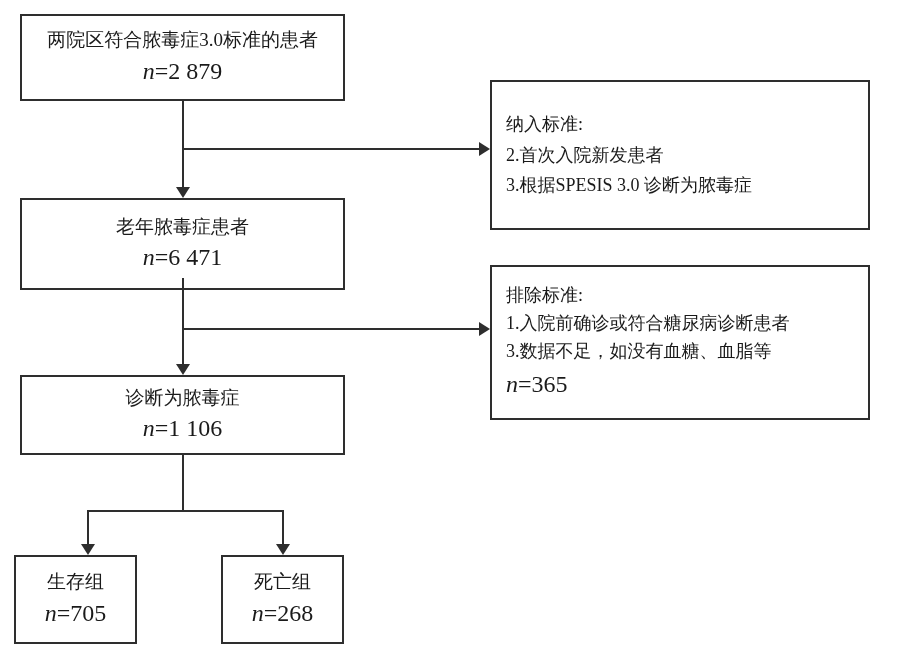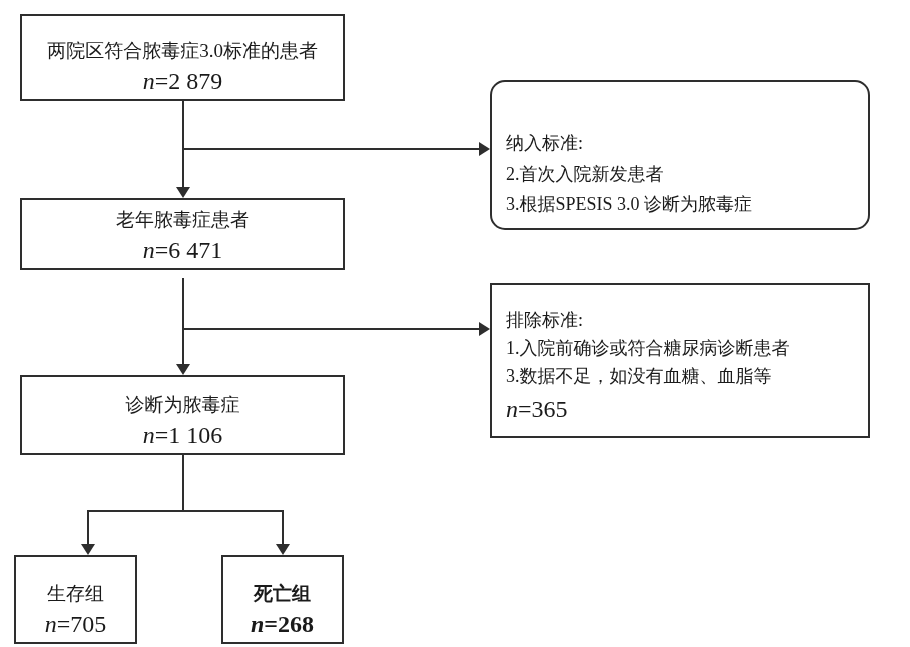--- a/index.html
+++ b/index.html
@@ -12,21 +12,21 @@
     font-family: "Liberation Serif", "DejaVu Serif", serif;
     color: #1a1a1a;
     overflow: hidden;
   }
   .box {
     position: absolute;
     border: 2px solid #2e2e2e;
     background: #ffffff;
     display: flex;
     flex-direction: column;
-    justify-content: flex-end;
+    justify-content: center;
     align-items: center;
     text-align: center;
     font-size: 19px;
     line-height: 1.45;
   }
   .box.left-align {
     align-items: flex-start;
     text-align: left;
     padding: 8px 14px;
     line-height: 1.7;
@@ -59,38 +59,38 @@
     <div>两院区符合脓毒症3.0标准的患者</div>
     <div class="nval"><span class="nsym">n</span><span>=2 879</span></div>
   </div>
 
   <div class="vline" style="left:182px; top:101px; height:87px;"></div>
   <div class="ah-down" style="left:176px; top:187px;"></div>
 
   <div class="hline" style="left:182px; top:148px; width:297px;"></div>
   <div class="ah-right" style="left:479px; top:142px;"></div>
 
-  <div class="box left-align" style="left:490px; top:80px; width:380px; height:150px;border-radius:15px;">
+  <div class="box left-align" style="left:490px; top:80px; width:380px; height:150px;">
     <div>纳入标准:</div>
     <div>2.首次入院新发患者</div>
     <div>3.根据SPESIS 3.0 诊断为脓毒症</div>
   </div>
 
-  <div class="box" style="left:20px; top:198px; width:325px; height:72px;">
+  <div class="box" style="left:20px; top:198px; width:325px; height:92px;">
     <div>老年脓毒症患者</div>
     <div class="nval"><span class="nsym">n</span><span>=6 471</span></div>
   </div>
 
   <div class="vline" style="left:182px; top:278px; height:87px;"></div>
   <div class="ah-down" style="left:176px; top:364px;"></div>
 
   <div class="hline" style="left:182px; top:328px; width:297px;"></div>
   <div class="ah-right" style="left:479px; top:322px;"></div>
 
-  <div class="box left-align" style="left:490px; top:265px; width:380px; height:155px; line-height:1.55;margin-top:18px;">
+  <div class="box left-align" style="left:490px; top:265px; width:380px; height:155px; line-height:1.55;">
     <div>排除标准:</div>
     <div>1.入院前确诊或符合糖尿病诊断患者</div>
     <div>3.数据不足，如没有血糖、血脂等</div>
     <div class="nval"><span class="nsym">n</span><span>=365</span></div>
   </div>
 
   <div class="box" style="left:20px; top:375px; width:325px; height:80px;">
     <div>诊断为脓毒症</div>
     <div class="nval"><span class="nsym">n</span><span>=1 106</span></div>
   </div>
@@ -100,18 +100,18 @@
   <div class="vline" style="left:87px; top:510px; height:35px;"></div>
   <div class="ah-down" style="left:81px; top:544px;"></div>
   <div class="vline" style="left:282px; top:510px; height:35px;"></div>
   <div class="ah-down" style="left:276px; top:544px;"></div>
 
   <div class="box" style="left:14px; top:555px; width:123px; height:89px;">
     <div>生存组</div>
     <div class="nval"><span class="nsym">n</span><span>=705</span></div>
   </div>
 
-  <div class="box" style="left:221px; top:555px; width:123px; height:89px;font-weight:bold;">
+  <div class="box" style="left:221px; top:555px; width:123px; height:89px;">
     <div>死亡组</div>
     <div class="nval"><span class="nsym">n</span><span>=268</span></div>
   </div>
 
 </div>
 
 </body></html>

